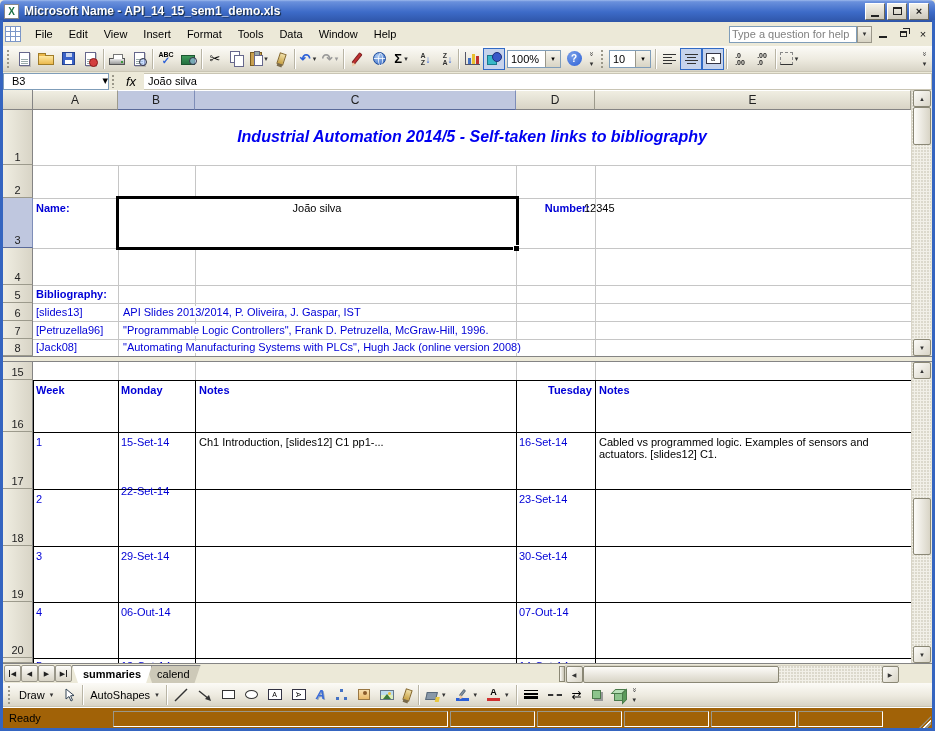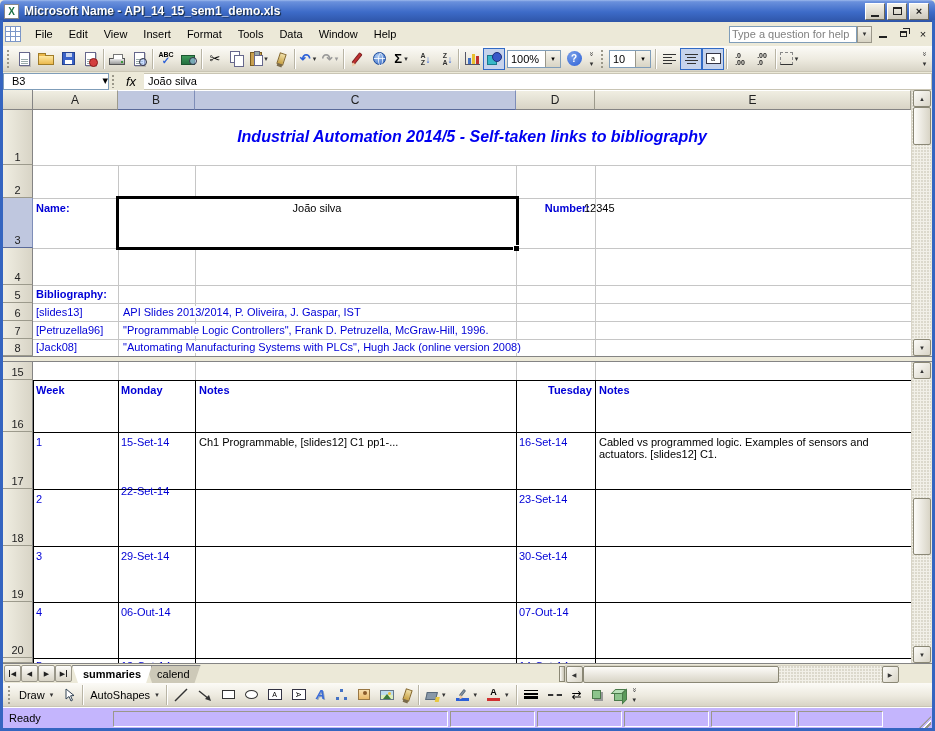--- a/index.html
+++ b/index.html
@@ -179,21 +179,21 @@
   .colorbar{display:block;width:13px;height:3px;margin-top:1px;}
   .stack{display:flex;flex-direction:column;align-items:center;line-height:1;}
   .ic-lnstyle{width:14px;height:9px;background:linear-gradient(180deg,#000 0 1px,rgba(0,0,0,0) 1px 3px,#000 3px 5px,rgba(0,0,0,0) 5px 6px,#000 6px 9px);}
   .ic-dash{width:14px;height:0;border-top:2px dashed #333;}
   .ic-shadow{width:9px;height:9px;background:#8CC48C;border:1px solid #4a7a4a;box-shadow:2px 2px 0 #999;}
   .ic-3d{width:9px;height:9px;background:#8CC48C;border:1px solid #4a7a4a;position:relative;margin-left:3px;margin-top:3px;}
   .ic-3d::before{content:"";position:absolute;top:-4px;left:-2px;width:9px;height:3px;background:#B8E0B8;border:1px solid #4a7a4a;transform:skewX(-45deg);}
   .ic-3d::after{content:"";position:absolute;top:-2px;right:-5px;width:3px;height:9px;background:#5a9a5a;border:1px solid #4a7a4a;transform:skewY(-45deg);}
 
   
-  #statusbar{position:absolute;left:3px;top:707px;width:929px;height:23px;background:#c4b5fd;border-top:1px solid #fff;font-size:11px;}
+  #statusbar{position:absolute;left:3px;top:707px;width:929px;height:23px;background:#a16207;border-top:1px solid #fff;font-size:11px;}
   .sseg{position:absolute;top:3px;height:16px;border:1px solid #9a978a;border-bottom-color:#fff;border-right-color:#fff;}
   #grip-corner{position:absolute;right:1px;bottom:1px;width:13px;height:13px;
     background:repeating-linear-gradient(135deg,rgba(0,0,0,0) 0 2px,#fff 2px 3px,#9a9789 3px 5px);
     clip-path:polygon(100% 0,100% 100%,0 100%);}
 </style>
 </head>
 <body>
 
 <div id="win">
 
@@ -467,21 +467,21 @@
     <div class="blkline" style="left:592px;top:18px;width:1px;height:283px;"></div>
 
     <span class="ctext cellblue bold" style="left:33px;top:22px;">Week</span>
     <span class="ctext cellblue bold" style="left:118px;top:22px;">Monday</span>
     <span class="ctext cellblue bold" style="left:196px;top:22px;">Notes</span>
     <span class="ctext cellblue bold" style="left:516px;top:22px;margin-left:29px;">Tuesday</span>
     <span class="ctext cellblue bold" style="left:596px;top:22px;">Notes</span>
 
     <span class="ctext cellblue" style="left:33px;top:74px;">1</span>
     <span class="ctext cellblue" style="left:118px;top:74px;">15-Set-14</span>
-    <span class="ctext" style="left:196px;top:74px;width:310px;white-space:normal;">Ch1 Programmable, [slides12] C1 pp1-...</span>
+    <span class="ctext" style="left:196px;top:74px;width:310px;white-space:normal;">Ch1 Introduction, [slides12] C1 pp1-...</span>
     <span class="ctext cellblue" style="left:516px;top:74px;">16-Set-14</span>
     <span class="ctext" style="left:596px;top:74px;width:308px;white-space:normal;">Cabled vs programmed logic. Examples of sensors and actuators. [slides12] C1.</span>
 
     <span class="ctext cellblue" style="left:33px;top:131px;">2</span>
     <span class="ctext cellblue" style="left:118px;top:123px;">22-Set-14</span>
     <span class="ctext cellblue" style="left:516px;top:131px;">23-Set-14</span>
 
     <span class="ctext cellblue" style="left:33px;top:188px;">3</span>
     <span class="ctext cellblue" style="left:118px;top:188px;">29-Set-14</span>
     <span class="ctext cellblue" style="left:516px;top:188px;">30-Set-14</span>

